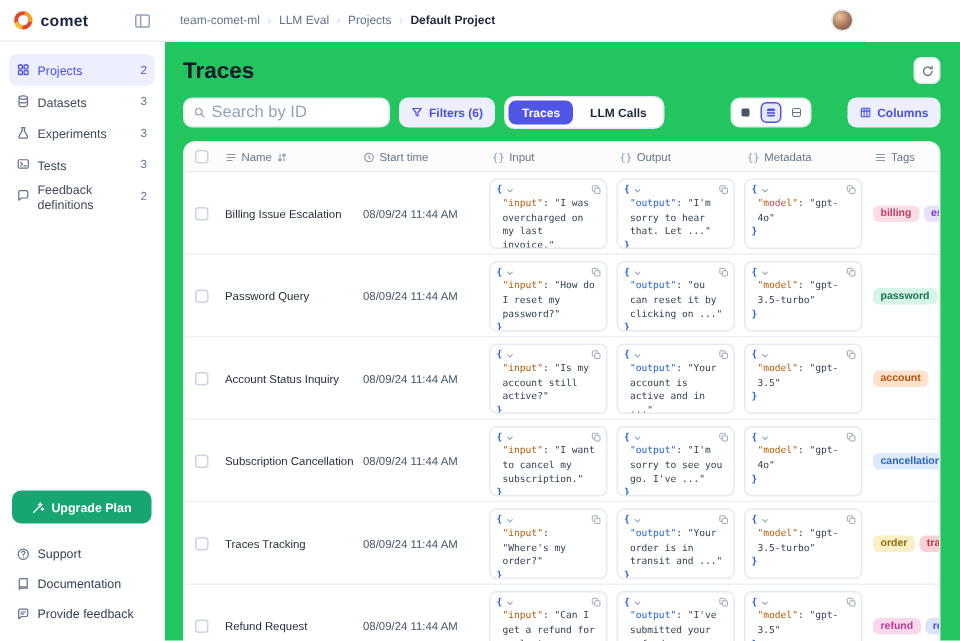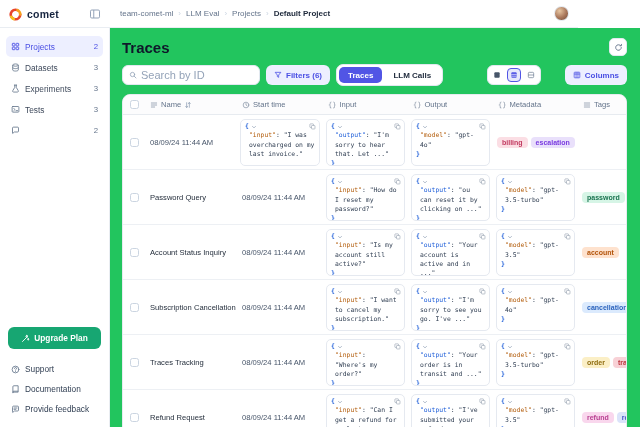--- a/index.html
+++ b/index.html
@@ -177,20 +177,21 @@
         </span>
     <span class="nlabel">Tests</span>
     <span class="ncount">3</span>
   </div>
       <div class="nav-item">
     <span class="nicon">
           <svg viewBox="0 0 24 24" fill="none" stroke="currentColor" stroke-width="2.2" stroke-linejoin="round">
             <path d="M4 5.5A2.5 2.5 0 0 1 6.5 3h11A2.5 2.5 0 0 1 20 5.5v8a2.5 2.5 0 0 1-2.5 2.5H9l-4.2 3.6c-.5.4-.8.2-.8-.4z"></path>
           </svg>
         </span>
+    <span class="nlabel">Feedback definitions</span>
     <span class="ncount">2</span>
   </div>
     </div>
   <div class="side-spacer"></div>
   <button class="upgrade-btn">
     <span class="uicon">
       <svg viewBox="0 0 24 24" fill="none" stroke="currentColor" stroke-width="2.4" stroke-linecap="round" stroke-linejoin="round">
         <path d="M4 20L15 9"></path>
         <path d="M15.5 3.5l.9 2.1 2.1.9-2.1.9-.9 2.1-.9-2.1-2.1-.9 2.1-.9z"></path>
         <path d="M19.5 12.5l.6 1.4 1.4.6-1.4.6-.6 1.4-.6-1.4-1.4-.6 1.4-.6z"></path>
@@ -341,20 +342,21 @@
             </svg>
           </span>
           <span>Tags</span>
         </div>
       </div>
     <div class="tbody" id="tbody">
         <div class="trow">
     <div class="cell cb-cell">
             <span class="checkbox"></span>
           </div>
+    <div class="cell name-cell">Billing Issue Escalation</div>
     <div class="cell time-cell">08/09/24 11:44 AM</div>
     <div class="cell json-cell jc-input">
             <div class="json-box">
               <div class="jline1">
                 <span class="brace" style="color: rgb(33, 96, 217);">{</span>
                 <span class="chev">
                   <svg viewBox="0 0 24 24" fill="none" stroke="currentColor" stroke-width="3" stroke-linecap="round" stroke-linejoin="round">
                     <path d="M6 9.5l6 6 6-6"></path>
                   </svg>
                 </span>

